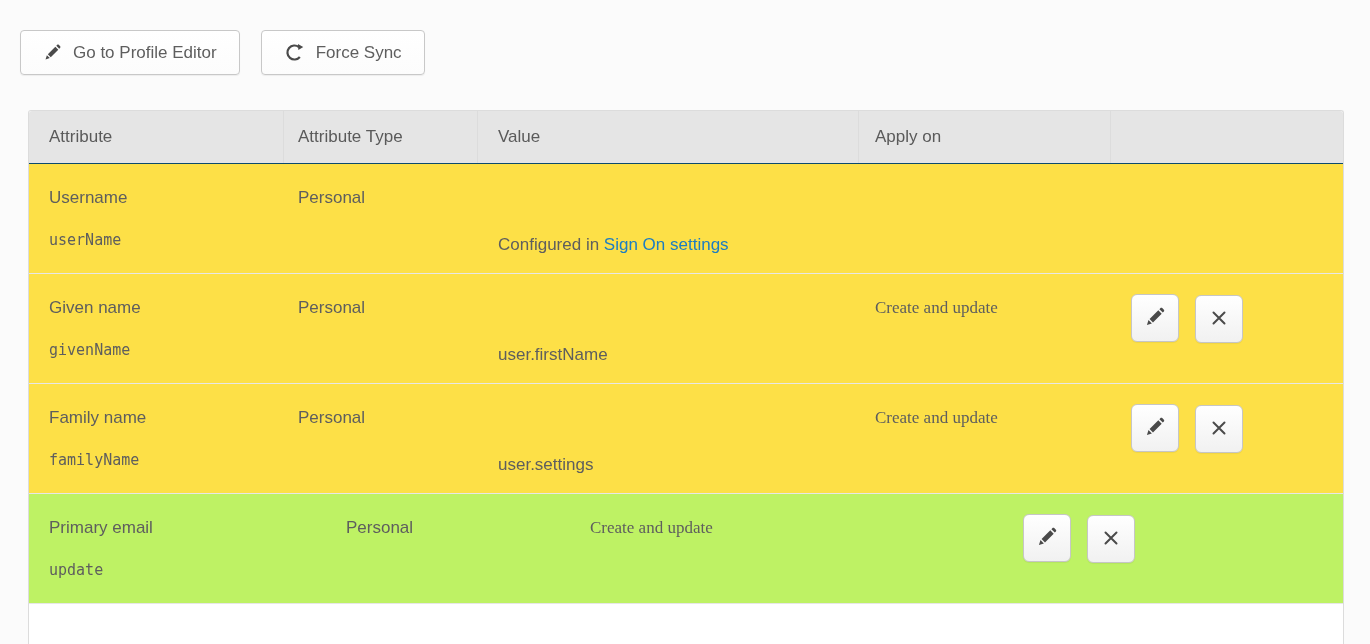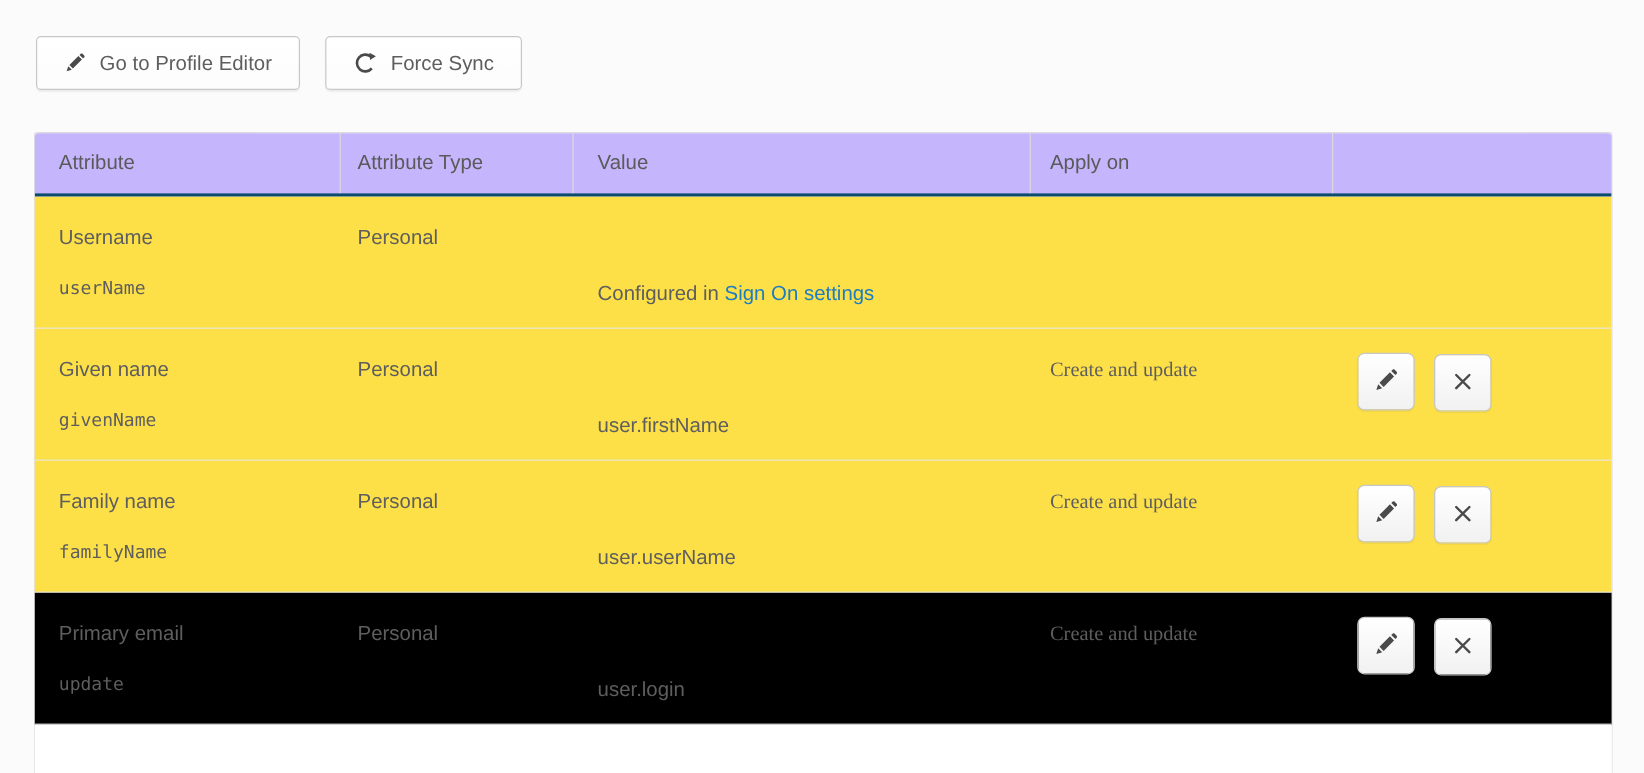--- a/index.html
+++ b/index.html
@@ -5,21 +5,21 @@
   * { margin: 0; padding: 0; box-sizing: border-box; }
   html, body {
     width: 1370px; height: 644px;
     overflow: hidden;
     background: #fbfbfb;
     font-family: "Liberation Sans", sans-serif;
     color: #5e5e5e;
   }
   .toolbar {
     position: absolute;
-    left: 30px; top: 30px;
+    left: 20px; top: 30px;
     display: flex;
   }
   .btn {
     display: inline-flex;
     align-items: center;
     height: 45px;
     padding: 0 22px;
     margin-right: 21px;
     background: linear-gradient(#ffffff, #fcfcfc);
     border: 1px solid #c8c8c8;
@@ -38,22 +38,22 @@
     height: 560px;
     background: #ffffff;
     border: 1px solid #dcdcdc;
     border-radius: 3px 3px 0 0;
     border-bottom: none;
   }
   .thead {
     display: grid;
     grid-template-columns: 255px 194px 381px 252px auto;
     height: 53px;
-    background: #c4b5fd;
-    border-bottom: 3px solid #0c4a6e;
+    background: #e5e5e5;
+    border-bottom: 1px solid #0c4a6e;
     border-radius: 3px 3px 0 0;
   }
   .th {
     display: flex;
     align-items: center;
     font-size: 17px;
     color: #5a5a5a;
     border-right: 1px solid #dcdcdc;
   }
   .th:last-child { border-right: none; }
@@ -61,21 +61,21 @@
   .th.c2 { padding-left: 14px; }
   .th.c3 { padding-left: 20px; text-align: center; }
   .th.c4 { padding-left: 16px; }
   .trow {
     display: grid;
     grid-template-columns: 255px 194px 381px 252px auto;
     height: 110px;
     border-bottom: 1px solid #e7e7e7;
     background: #fde047;
   }
-  .trow.highlight { background: #000000; }
+  .trow.highlight { background: #bef264; gap: 48px; }
   .cell {
     padding-top: 22px;
     font-size: 17px;
     line-height: 24px;
     color: #5e5e5e;
   }
   .cell.c1 { padding-left: 20px; }
   .cell.c2 { padding-left: 14px; }
   .cell.c3 { padding-left: 20px; margin-top: 47px; }
   .cell.c4 { padding-left: 16px; font-family: Liberation Serif, serif; }
@@ -162,39 +162,38 @@
                 <path d="M4.5 4.5l11 11M15.5 4.5l-11 11" stroke="#4a4a4a" stroke-width="2" stroke-linecap="round" fill="none"></path>
               </svg></span>
           </button></div>
       </div>
       <div class="trow">
         <div class="cell c1">
           <div class="attr-label">Family name</div>
           <div class="attr-name">familyName</div>
         </div>
         <div class="cell c2">Personal</div>
-        <div class="cell c3"><span>user.userName</span></div>
+        <div class="cell c3"><span>user.settings</span></div>
         <div class="cell c4">Create and update</div>
         <div class="cell c5 actions-cell"><button class="icon-btn">
             <span><svg width="22" height="22" viewBox="0 0 24 24">
                 <path fill="#4a4a4a" d="M3.2 20.8l1.7-5.4 3.7 3.7-5.4 1.7zM6.1 14.2L15.6 4.7l3.7 3.7-9.5 9.5-3.7-3.7zM16.8 3.5l1.2-1.2c.5-.5 1.4-.5 1.9 0l1.8 1.8c.5.5.5 1.4 0 1.9l-1.2 1.2-3.7-3.7z"></path>
               </svg></span>
           </button><button class="icon-btn">
             <span><svg width="20" height="20" viewBox="0 0 20 20">
                 <path d="M4.5 4.5l11 11M15.5 4.5l-11 11" stroke="#4a4a4a" stroke-width="2" stroke-linecap="round" fill="none"></path>
               </svg></span>
           </button></div>
       </div>
       <div class="trow highlight">
         <div class="cell c1">
           <div class="attr-label">Primary email</div>
           <div class="attr-name">update</div>
         </div>
         <div class="cell c2">Personal</div>
-        <div class="cell c3"><span>user.login</span></div>
         <div class="cell c4">Create and update</div>
         <div class="cell c5 actions-cell"><button class="icon-btn">
             <span><svg width="22" height="22" viewBox="0 0 24 24">
                 <path fill="#4a4a4a" d="M3.2 20.8l1.7-5.4 3.7 3.7-5.4 1.7zM6.1 14.2L15.6 4.7l3.7 3.7-9.5 9.5-3.7-3.7zM16.8 3.5l1.2-1.2c.5-.5 1.4-.5 1.9 0l1.8 1.8c.5.5.5 1.4 0 1.9l-1.2 1.2-3.7-3.7z"></path>
               </svg></span>
           </button><button class="icon-btn">
             <span><svg width="20" height="20" viewBox="0 0 20 20">
                 <path d="M4.5 4.5l11 11M15.5 4.5l-11 11" stroke="#4a4a4a" stroke-width="2" stroke-linecap="round" fill="none"></path>
               </svg></span>
           </button></div>

